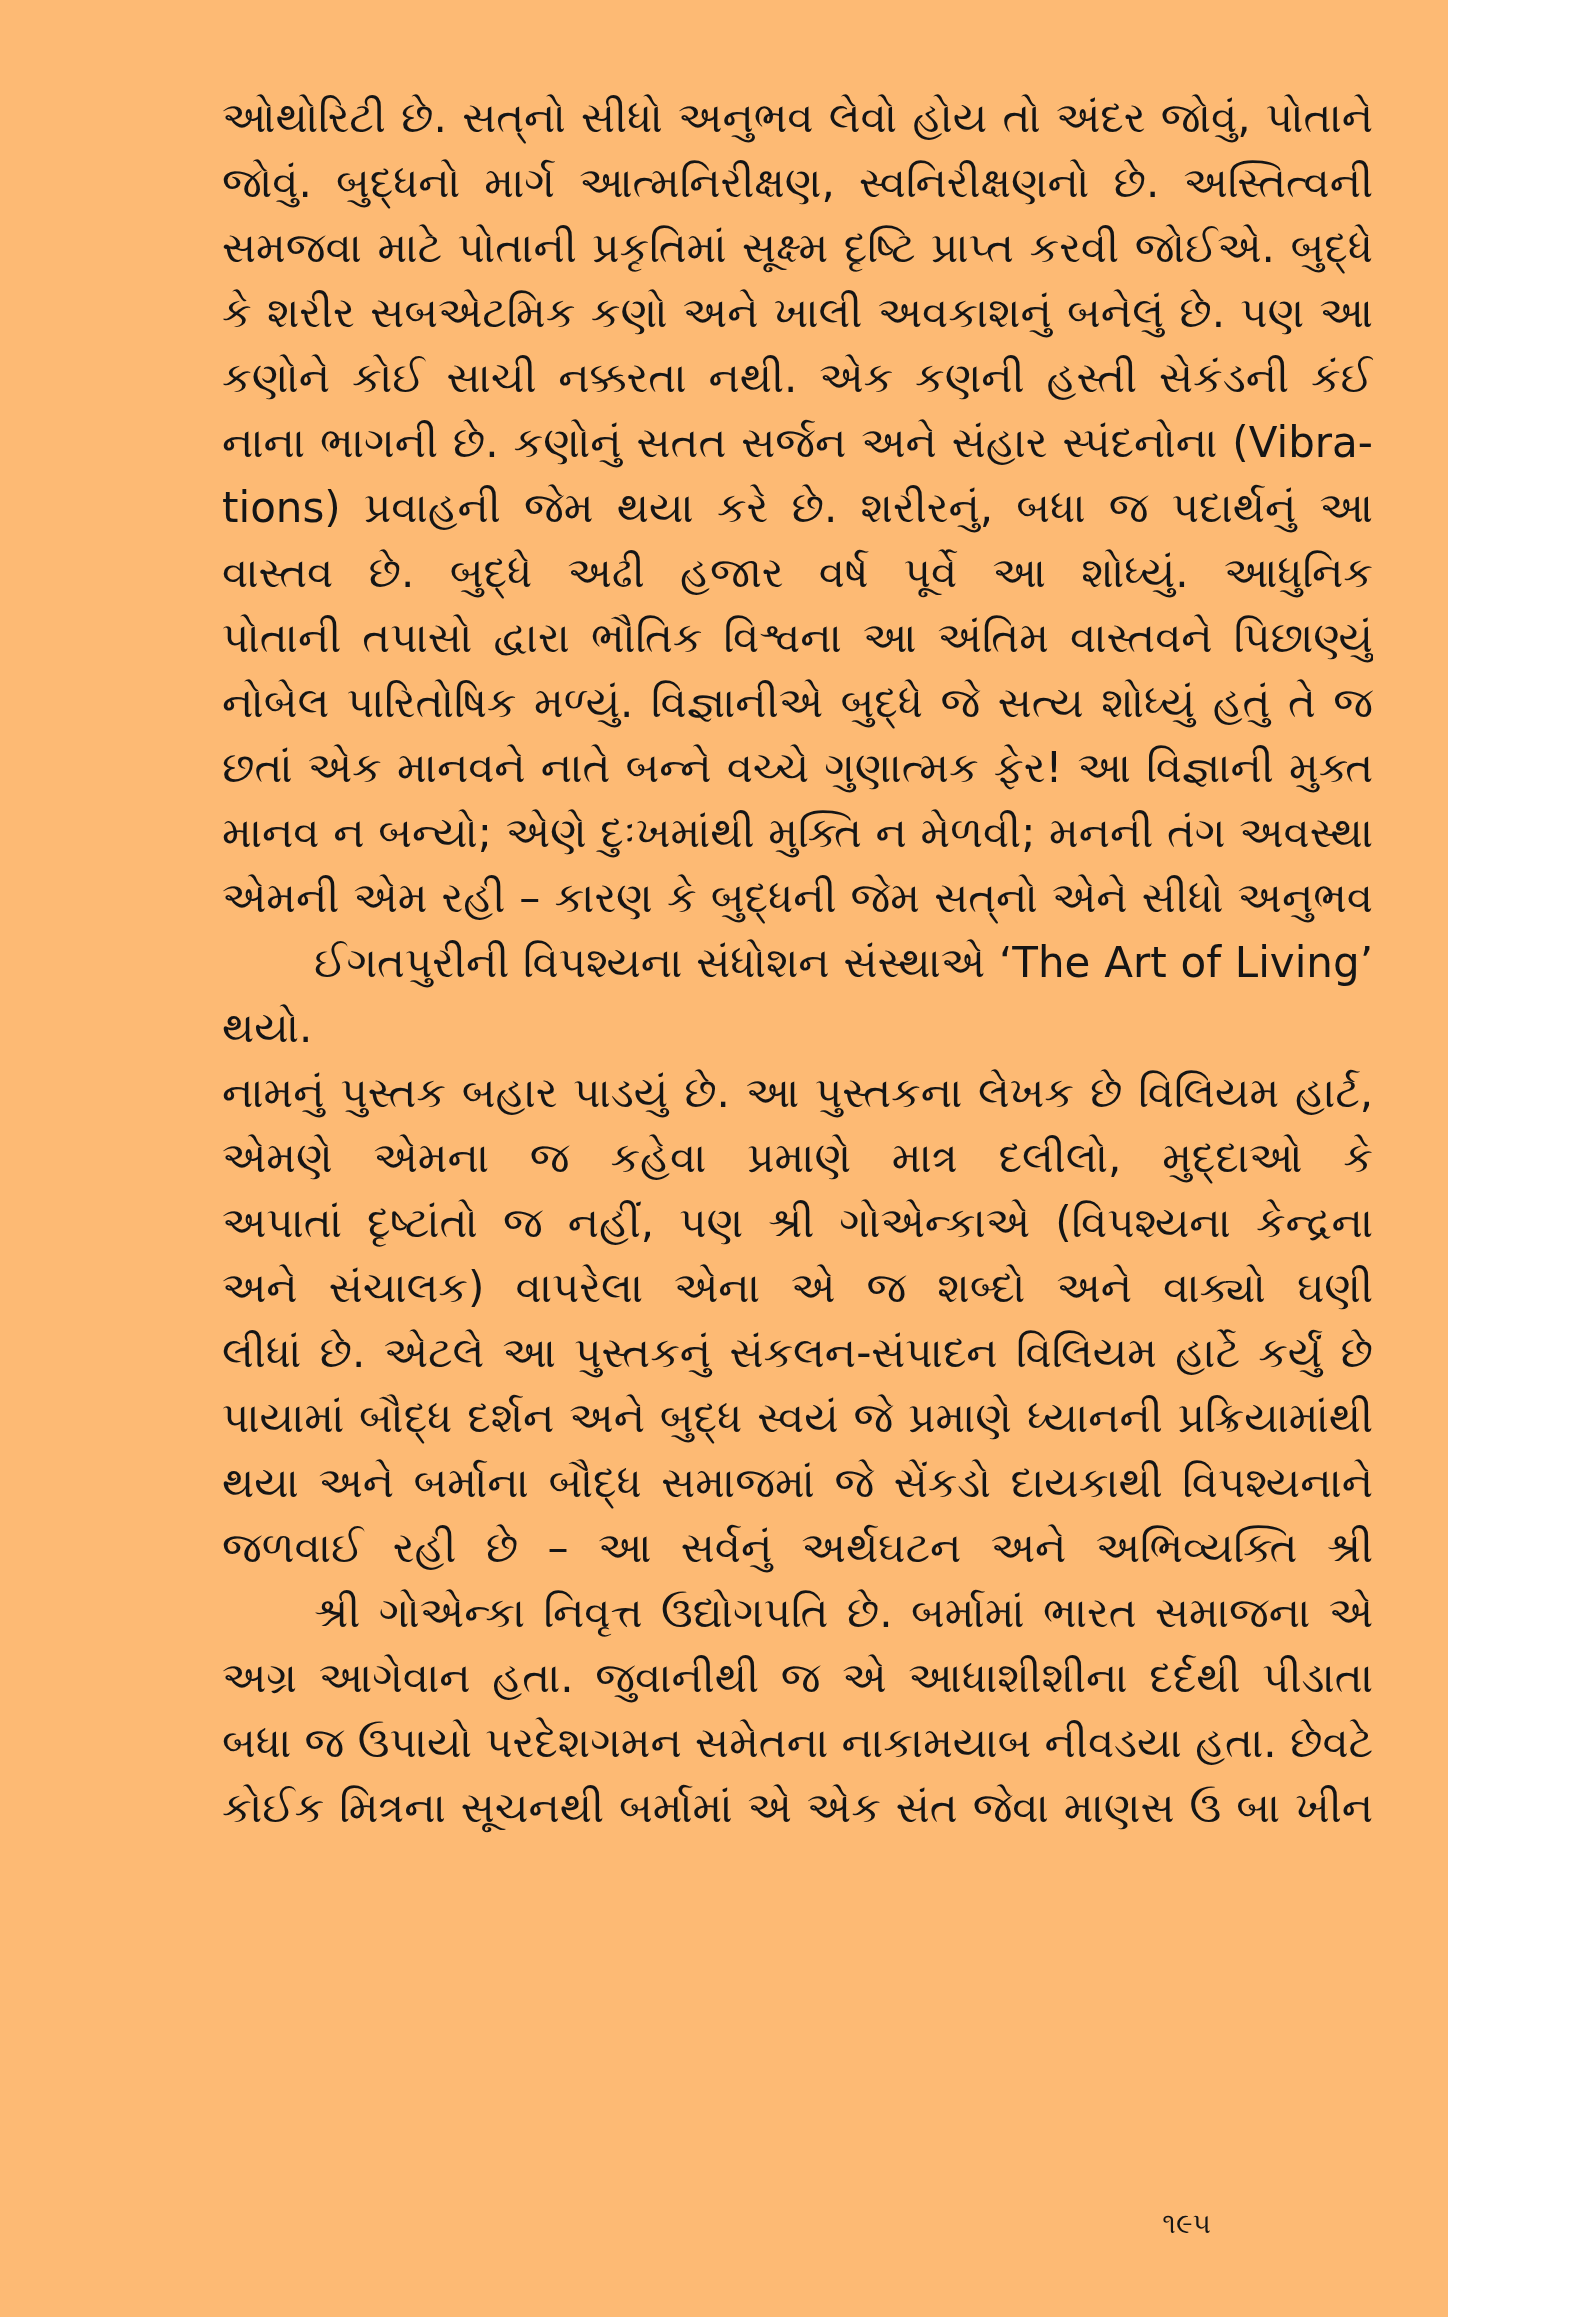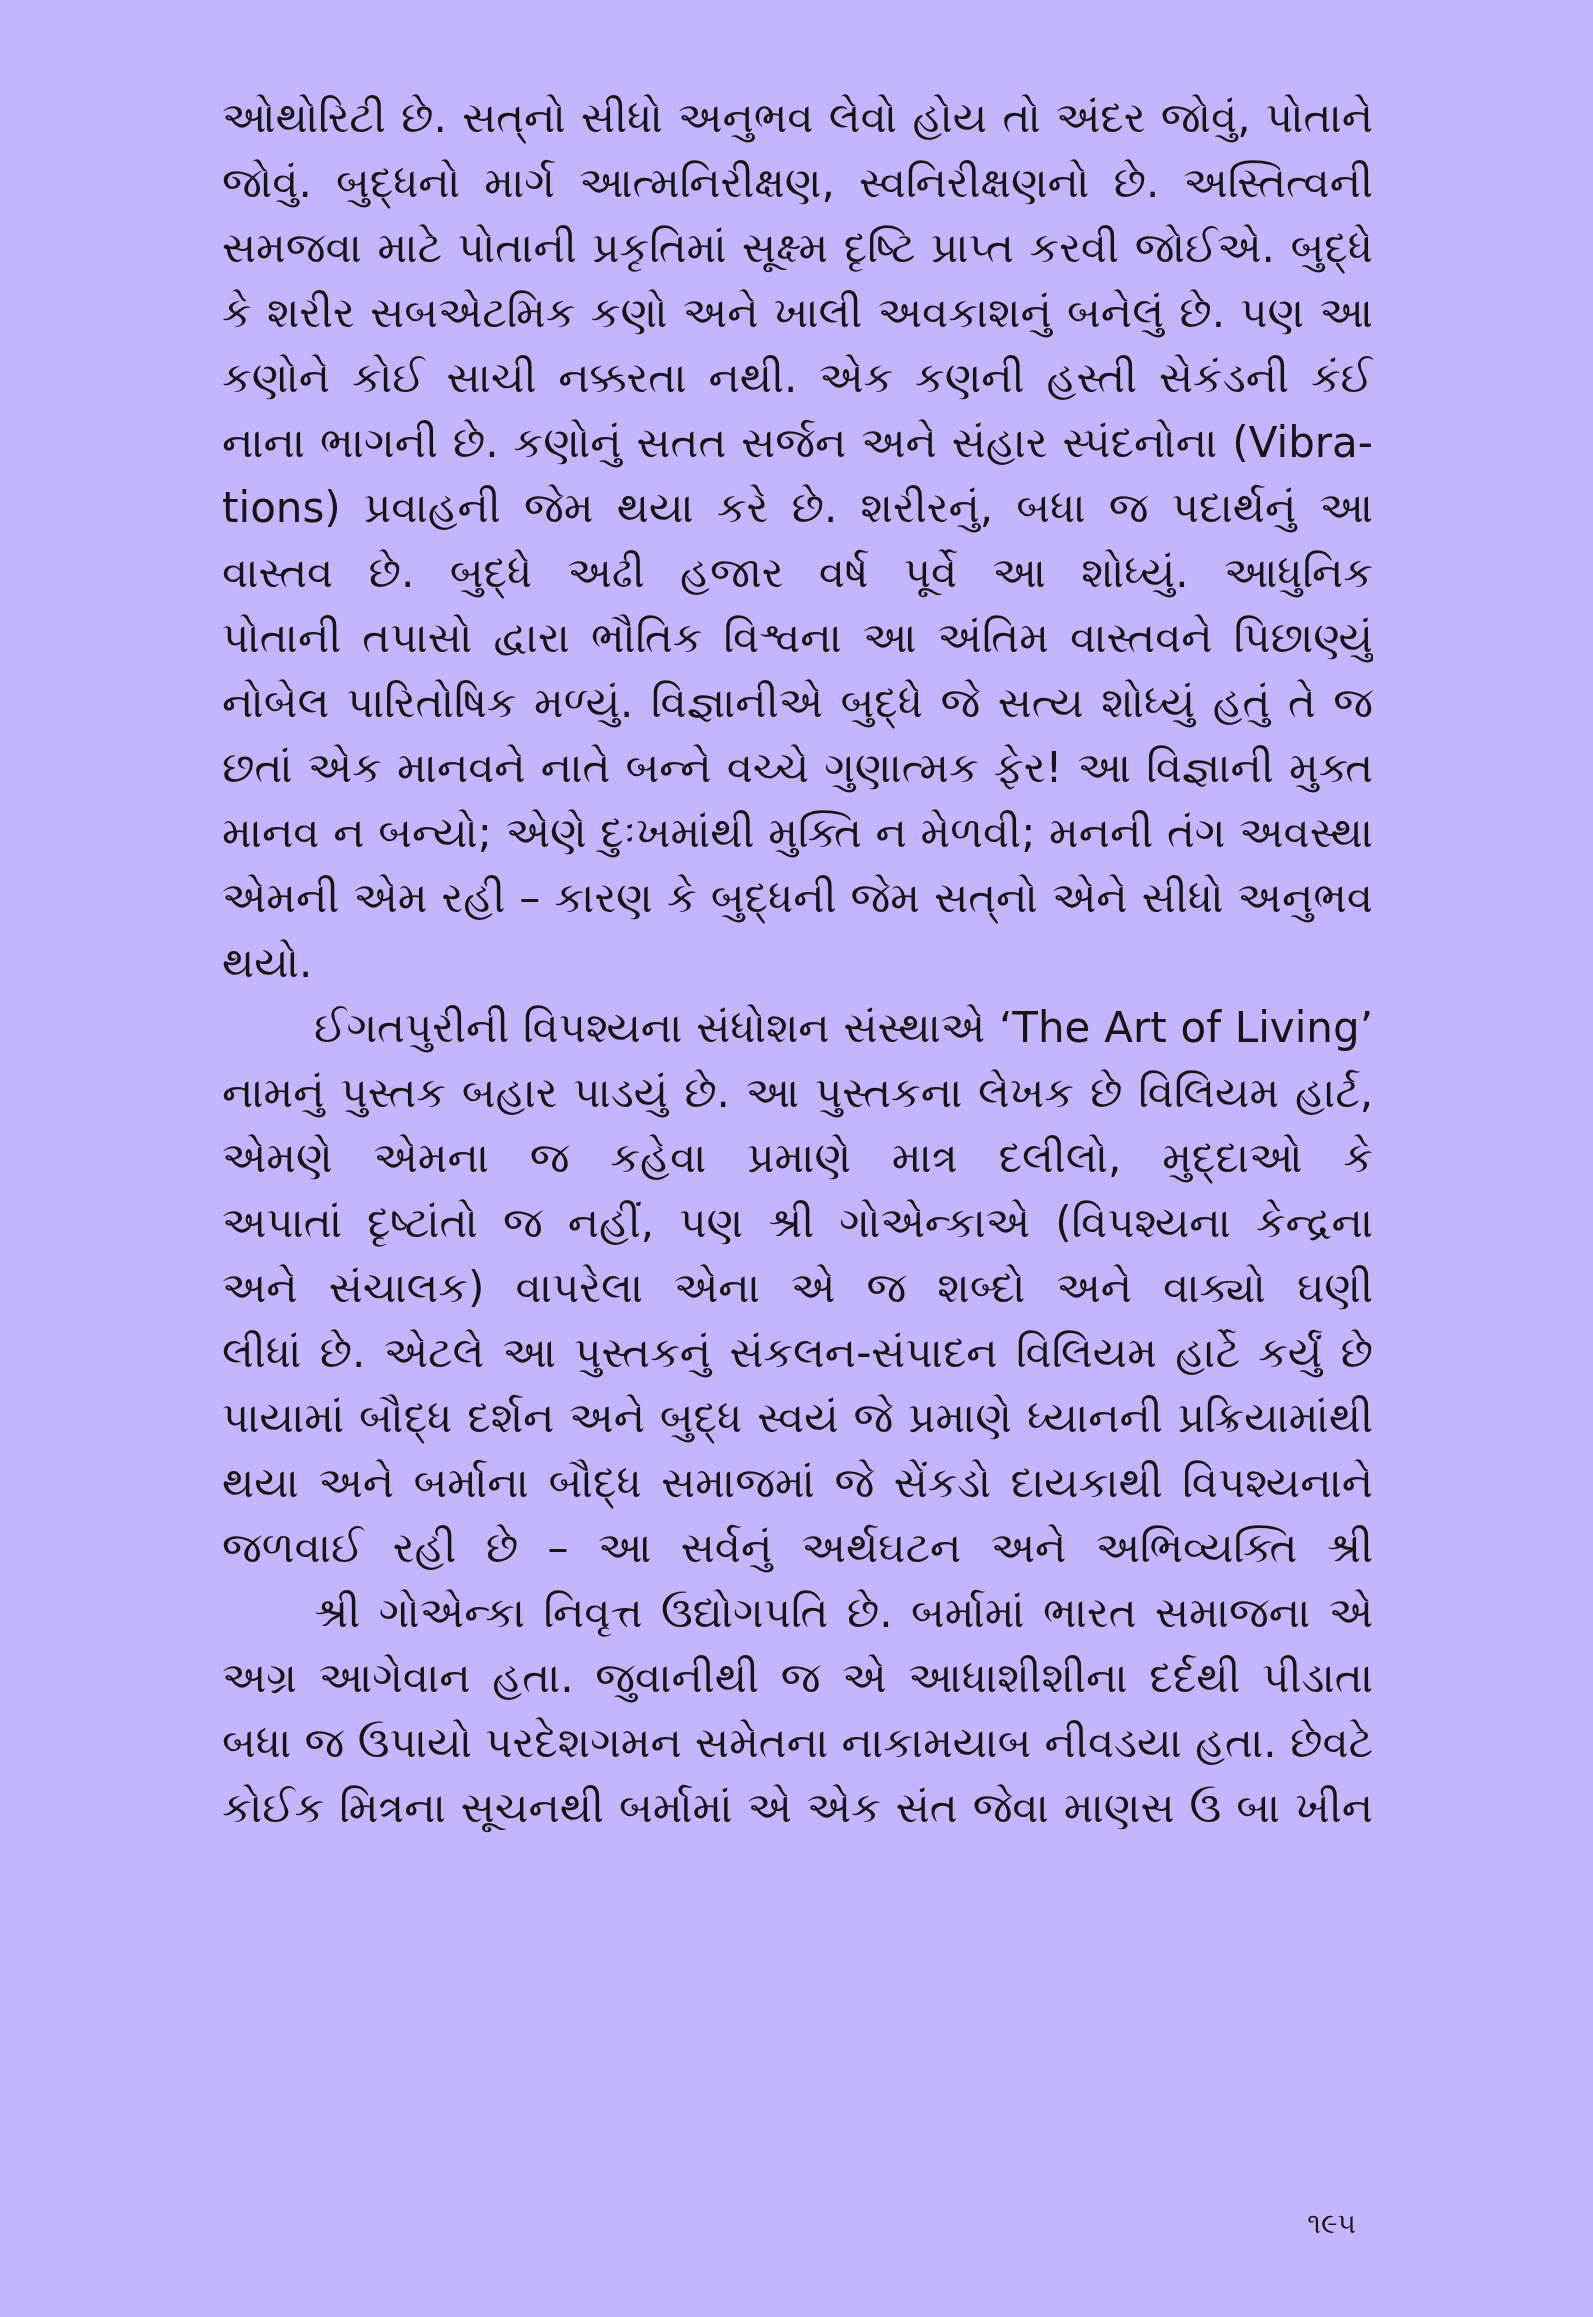--- a/index.html
+++ b/index.html
@@ -2,23 +2,23 @@
 <html><head>
 <meta charset="utf-8">
 <style>
   html, body {
     margin: 0;
     padding: 0;
     background: #ffffff;
   }
   .page {
     position: relative;
-    width: 1593px;
+    width: 1448px;
     height: 2317px;
-    background: #c4b5fd;
+    background: #fdba74;
     color: #151515;
     font-family: "DejaVu Sans", sans-serif;
     overflow: hidden;
   }
   .text-block {
     position: absolute;
     left: 222px;
     top: 85px;
     width: 1151px;
   }
@@ -57,22 +57,22 @@
       <div class="line">કે શરીર સબએટમિક કણો અને ખાલી અવકાશનું બનેલું છે. પણ આ</div>
       <div class="line">કણોને કોઈ સાચી નક્કરતા નથી. એક કણની હસ્તી સેકંડની કંઈ કેટલાયે</div>
       <div class="line">નાના ભાગની છે. કણોનું સતત સર્જન અને સંહાર સ્પંદનોના (Vibra-</div>
       <div class="line">tions) પ્રવાહની જેમ થયા કરે છે. શરીરનું, બધા જ પદાર્થનું આ અંતિમ</div>
       <div class="line">વાસ્તવ છે. બુદ્ધે અઢી હજાર વર્ષ પૂર્વે આ શોધ્યું. આધુનિક વિજ્ઞાનીઓએ</div>
       <div class="line">પોતાની તપાસો દ્વારા ભૌતિક વિશ્વના આ અંતિમ વાસ્તવને પિછાણ્યું અને</div>
       <div class="line">નોબેલ પારિતોષિક મળ્યું. વિજ્ઞાનીએ બુદ્ધે જે સત્ય શોધ્યું હતું તે જ શોધ્યું.</div>
       <div class="line">છતાં એક માનવને નાતે બન્ને વચ્ચે ગુણાત્મક ફેર! આ વિજ્ઞાની મુક્ત</div>
       <div class="line">માનવ ન બન્યો; એણે દુઃખમાંથી મુક્તિ ન મેળવી; મનની તંગ અવસ્થા</div>
       <div class="line">એમની એમ રહી – કારણ કે બુદ્ધની જેમ સત્‌નો એને સીધો અનુભવ ન</div>
+      <div class="line indent">ઈગતપુરીની વિપશ્યના સંધોશન સંસ્થાએ ‘The Art of Living’</div>
       <div class="line para-end">થયો.</div>
-      <div class="line indent">ઈગતપુરીની વિપશ્યના સંધોશન સંસ્થાએ ‘The Art of Living’</div>
       <div class="line">નામનું પુસ્તક બહાર પાડયું છે. આ પુસ્તકના લેખક છે વિલિયમ હાર્ટ, પણ</div>
       <div class="line">એમણે એમના જ કહેવા પ્રમાણે માત્ર દલીલો, મુદ્દાઓ કે વ્યાખ્યાનોમાં</div>
       <div class="line">અપાતાં દૃષ્ટાંતો જ નહીં, પણ શ્રી ગોએન્કાએ (વિપશ્યના કેન્દ્રના સંસ્થાપક</div>
       <div class="line">અને સંચાલક) વાપરેલા એના એ જ શબ્દો અને વાક્યો ઘણી જગ્યાએ</div>
       <div class="line">લીધાં છે. એટલે આ પુસ્તકનું સંકલન-સંપાદન વિલિયમ હાર્ટે કર્યું છે એમ</div>
       <div class="line">પાયામાં બૌદ્ધ દર્શન અને બુદ્ધ સ્વયં જે પ્રમાણે ધ્યાનની પ્રક્રિયામાંથી પસાર</div>
       <div class="line">થયા અને બર્માના બૌદ્ધ સમાજમાં જે સેંકડો દાયકાથી વિપશ્યનાને નામે</div>
       <div class="line">જળવાઈ રહી છે – આ સર્વનું અર્થઘટન અને અભિવ્યક્તિ શ્રી ગોએન્કાનાં</div>
       <div class="line indent">શ્રી ગોએન્કા નિવૃત્ત ઉદ્યોગપતિ છે. બર્મામાં ભારત સમાજના એ એક</div>
       <div class="line">અગ્ર આગેવાન હતા. જુવાનીથી જ એ આધાશીશીના દર્દથી પીડાતા રહેતા.</div>

